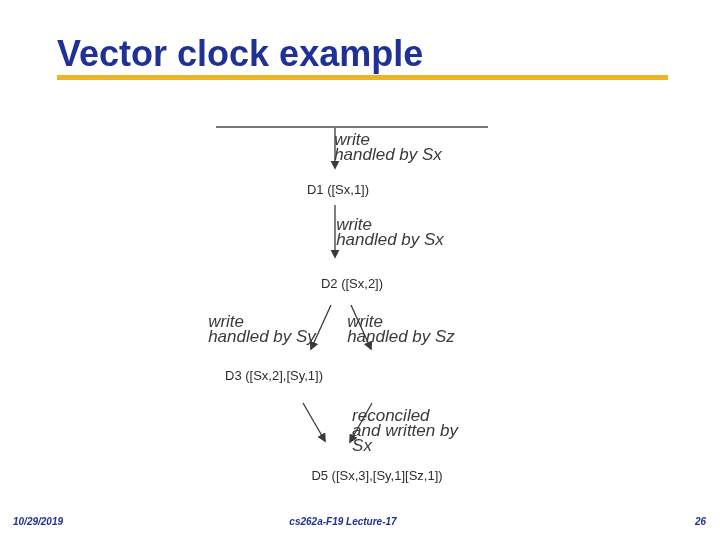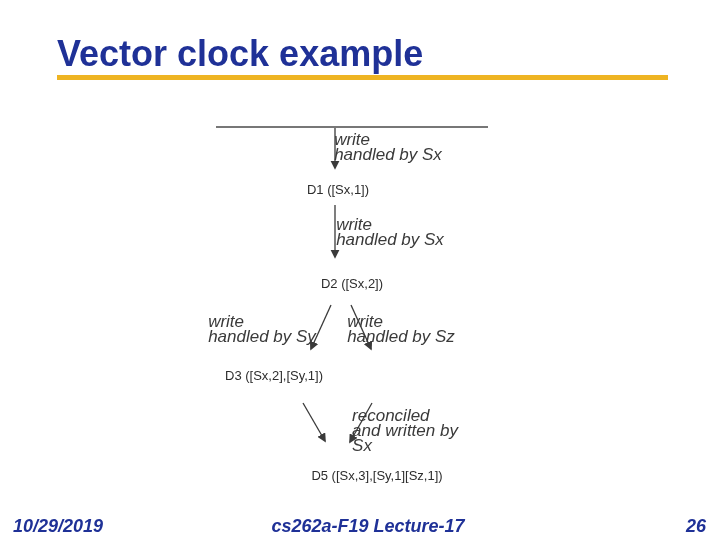--- a/index.html
+++ b/index.html
@@ -49,27 +49,27 @@
     font-size: 17px;
     line-height: 15px;
     font-style: italic;
     color: #3a3a3a;
     white-space: pre-line;
     text-align: left;
   }
   .footer-text {
     position: absolute;
     top: 516px;
-    font-size: 18px;
+    font-size: 10px;
     font-weight: bold;
     color: #1F3197;
     white-space: nowrap;
   }
   .footer-date { left: 13px; font-style: italic; }
-  .footer-course { left: 368px; transform: translateX(-50%); font-style: italic; text-align: center; }
+  .footer-course { left: 343px; transform: translateX(-50%); font-style: italic; text-align: center; }
   .footer-page { right: 14px; font-style: italic; }
 </style>
 </head>
 <body>
 
 <div class="slide">
 
   <div class="title">Vector clock example</div>
   <div class="title-rule"></div>
 

